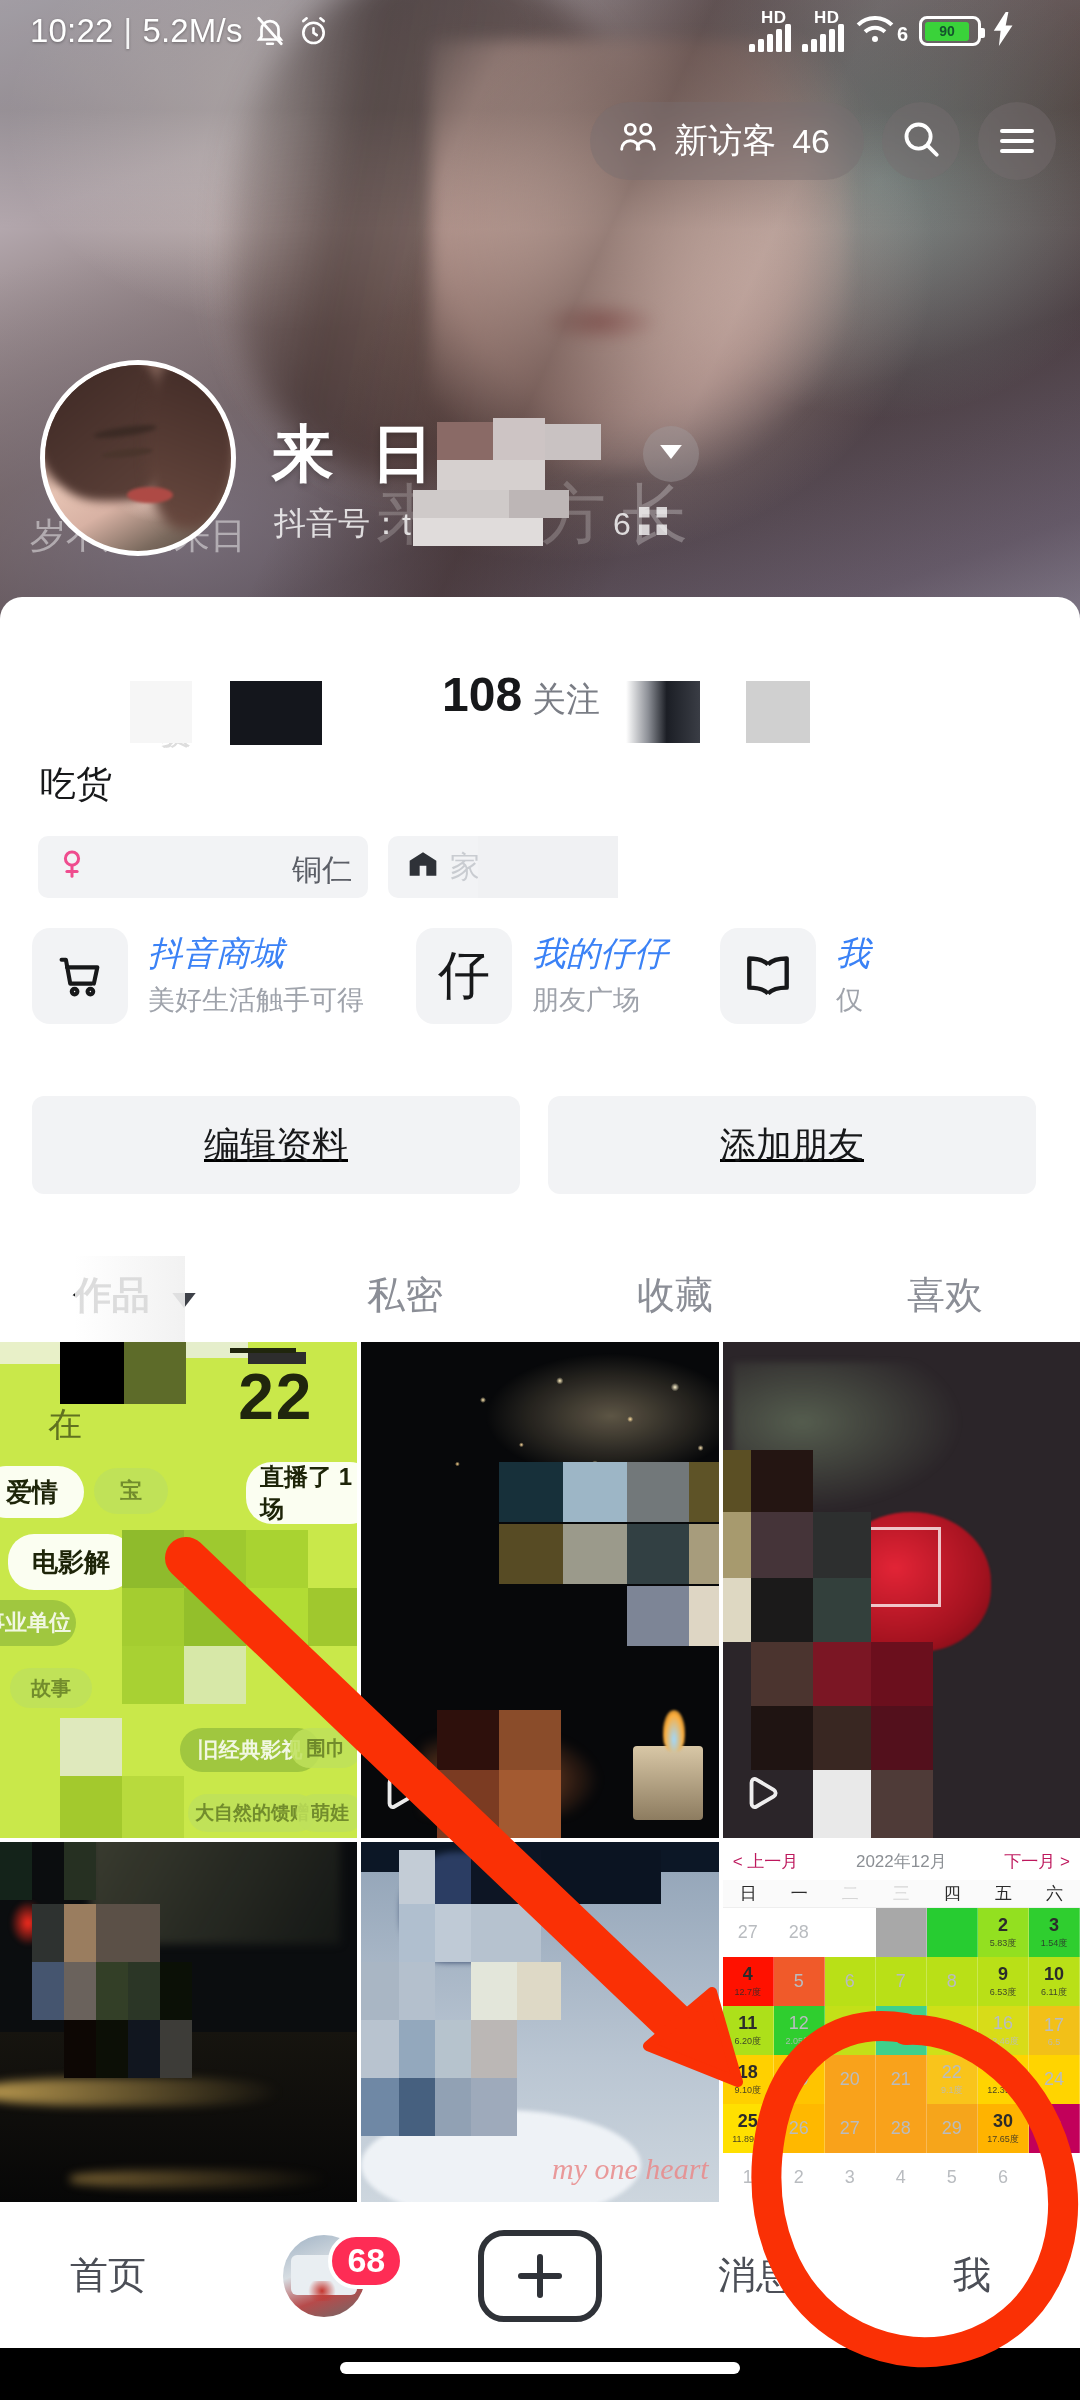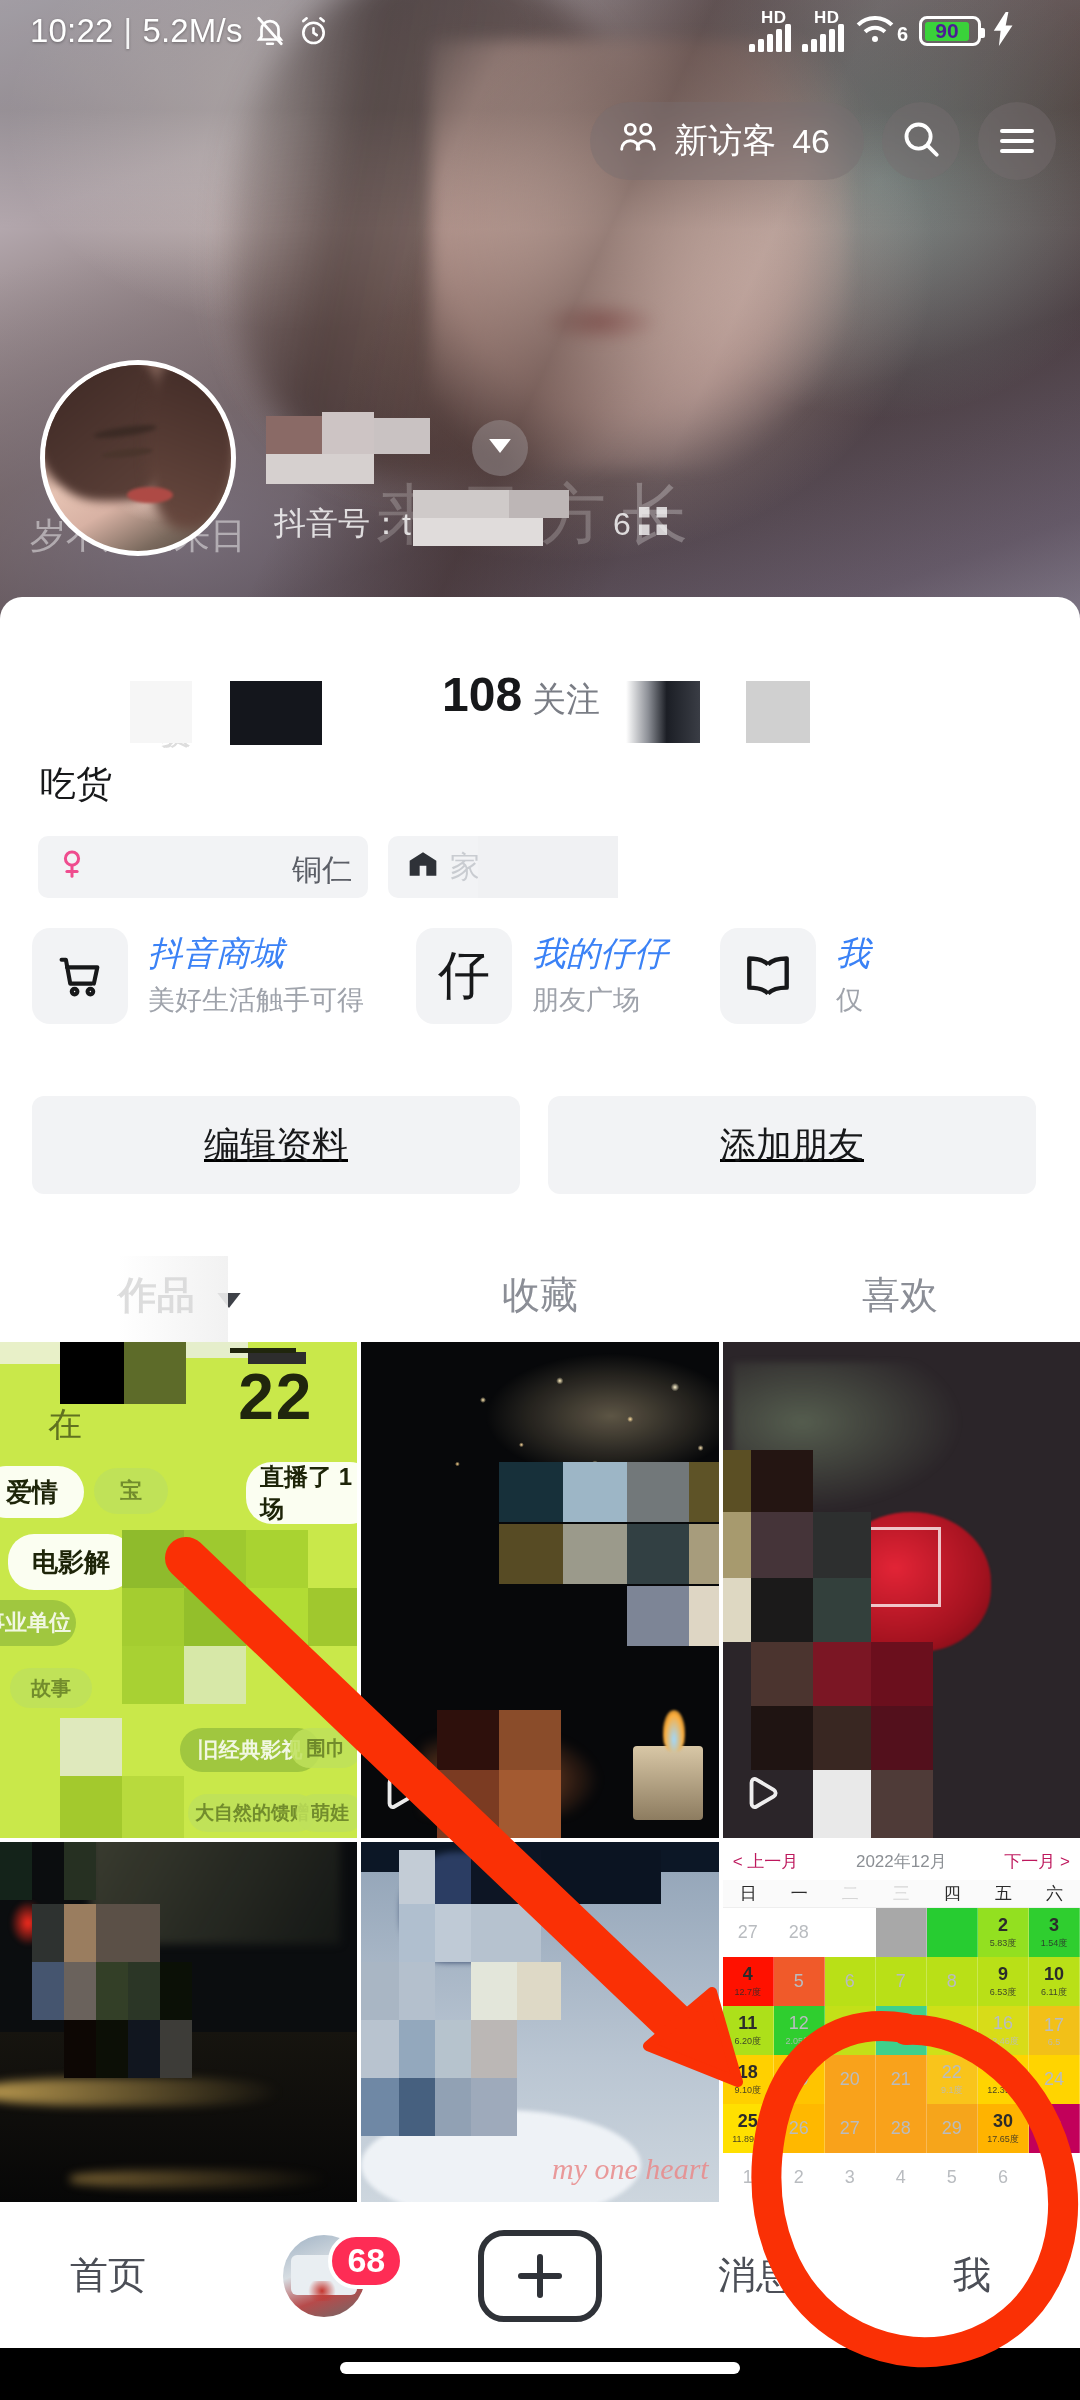--- a/index.html
+++ b/index.html
@@ -64,21 +64,21 @@
   .sig .hd{ position:absolute; top:-2px; left:12px; font-size:17px; font-weight:700; letter-spacing:.5px;}
   .sig i{ display:block; width:6px; background:#fff; border-radius:1.5px;}
   .sig i:nth-child(2){height:8px} .sig i:nth-child(3){height:13px}
   .sig i:nth-child(4){height:18px} .sig i:nth-child(5){height:23px} .sig i:nth-child(6){height:28px}
   .batt{
     width:62px; height:30px; border:3px solid #fff; border-radius:8px;
     display:flex; align-items:center; padding:2.5px; position:relative;
   }
   .batt::after{content:"";position:absolute;right:-7px;top:9px;width:4px;height:10px;background:#fff;border-radius:0 2px 2px 0;}
   .batt .fill{ background:#3ad23a; height:100%; width:88%; border-radius:3px; display:flex;align-items:center;justify-content:center;}
-  .batt .num{ font-size:21px; font-weight:700; color:#4c1d95; }
+  .batt .num{ font-size:14px; font-weight:700; color:#14532d; }
 
   
   .topbar{
     position:absolute; top:102px; right:24px; display:flex; align-items:center; gap:18px; z-index:30;
   }
   .visitor-pill{
     height:78px; padding:0 34px 0 28px; border-radius:40px;
     background:rgba(120,110,112,.42);
     display:flex; align-items:center; gap:16px; color:#fff;
     font-size:34px; backdrop-filter:blur(6px);
@@ -416,20 +416,21 @@
     <span class="hair"></span>
     <span class="hair2"></span>
     <span class="brow"></span>
     <span class="eye"></span>
     <span class="lipm"></span>
   </div>
 
   <div class="cover-bottom-text">岁不知道来日</div>
 
   <div class="name-row">
+    <span class="uname">来 日</span>
     <span class="mk" style="position:relative;width:190px;height:72px;margin-left:-6px;">
       <i style="position:absolute;left:0;top:4px;width:56px;height:38px;background:#8a6a66;display:block"></i>
       <i style="position:absolute;left:56px;top:0;width:52px;height:42px;background:#cdc4c4;display:block"></i>
       <i style="position:absolute;left:0;top:42px;width:108px;height:30px;background:#d6d0cf;display:block"></i>
       <i style="position:absolute;left:108px;top:6px;width:56px;height:36px;background:#c9c2c2;display:block"></i>
     </span>
     <span class="chev-btn">
       <span>
         <svg width="22" height="14" viewBox="0 0 14 9" fill="#fff">
             <path d="M0 0h14L7 9z"></path>
@@ -557,20 +558,23 @@
 
   <div class="tabs">
     <div class="tab active" style="position:relative;">
       <span>作品</span>
       <span class="caret">
         <svg width="24" height="15" viewBox="0 0 14 9" fill="#3e4148">
             <path d="M0 0h14L7 9z"></path>
           </svg>
       </span>
       <span class="red" style="left:48%;top:-14px;transform:translateX(-50%);width:110px;height:96px;background:linear-gradient(90deg,rgba(255,255,255,.85),rgba(240,240,240,.9));"></span>
+    </div>
+    <div class="tab">
+      <span>私密</span>
     </div>
     <div class="tab">
       <span>收藏</span>
     </div>
     <div class="tab">
       <span>喜欢</span>
     </div>
   </div>
 
   <div class="grid">

